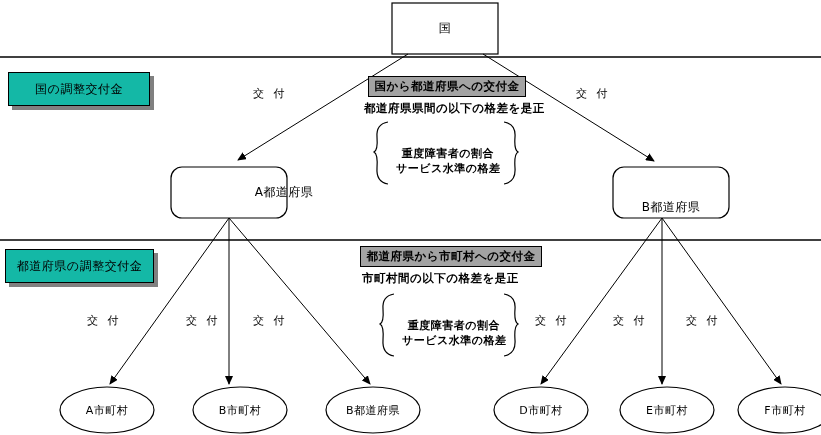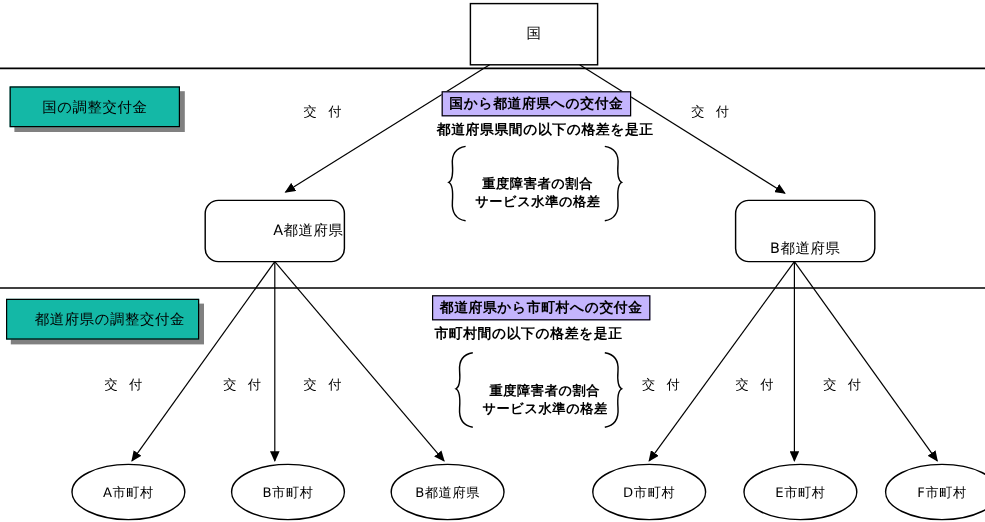--- a/index.html
+++ b/index.html
@@ -43,21 +43,21 @@
     width: 106px;
     height: 51px;
     font-size: 12px;
   }
   
   .box-pref {
     width: 116px;
     height: 51px;
     font-size: 12px;
   }
-  #pref-a { left: 159px; top: 167px; padding-left: 40px; }
+  #pref-a { left: 186px; top: 167px; padding-left: 40px; }
   #pref-b { left: 613px; top: 182px; }
   
   .ellipse-label {
     width: 94px;
     height: 46px;
     font-size: 11px;
   }
   #muni-a { left: 60px; top: 387px; }
   #muni-b { left: 193px; top: 387px; }
   #muni-c { left: 326px; top: 387px; }
@@ -82,27 +82,26 @@
     left: 8px;
     top: 72px;
     width: 140px;
     height: 32px;
   }
   #caption-pref {
     left: 5px;
     top: 249px;
     width: 147px;
     height: 32px;
-    padding-left: 12px;
   }
 
   
   .center-heading {
     position: absolute;
-    background: #c4b5fd;
+    background: #a3a3a3;
     border: 1px solid #000000;
     display: flex;
     align-items: center;
     justify-content: center;
     font-size: 11.5px;
     letter-spacing: 0.5px;
     white-space: nowrap;
     font-weight: bold;
   }
   #heading-upper {

